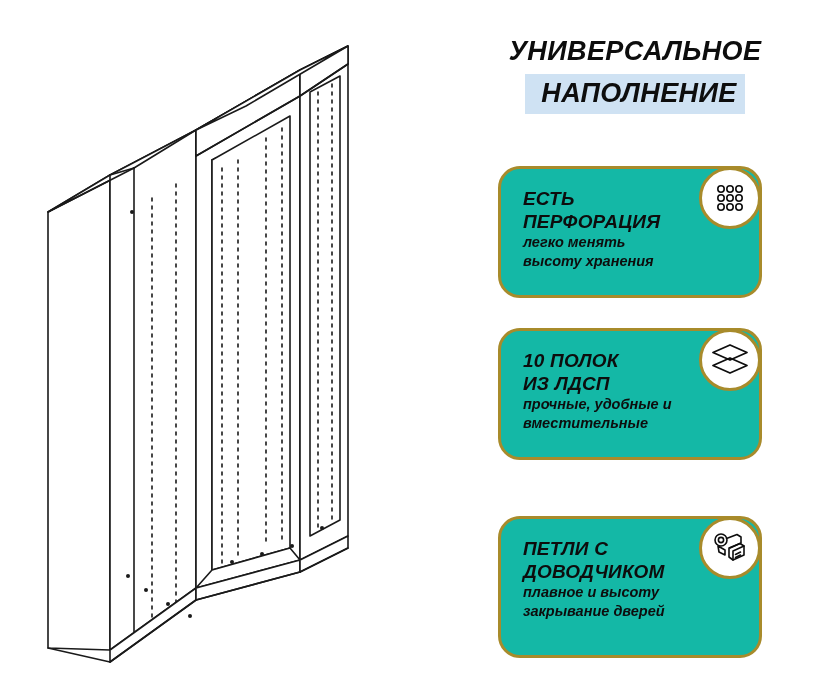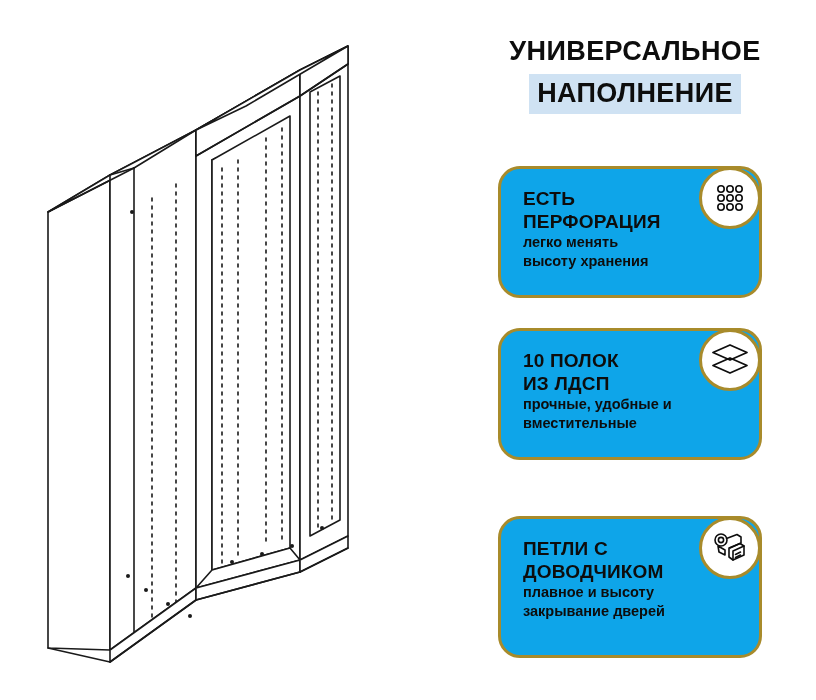--- a/index.html
+++ b/index.html
@@ -30,20 +30,21 @@
     height: 700px;
   }
 
   
   .right {
     position: absolute;
     left: 470px;
     top: 0;
     width: 346px;
     height: 700px;
+    font-style: italic;
   }
 
   .headline {
     position: absolute;
     top: 34px;
     left: 0;
     width: 330px;
     text-align: center;
   }
   .headline .line1 {
@@ -57,33 +58,33 @@
     margin-top: 6px;
     display: inline-block;
   }
   .headline .line2 {
     display: inline-block;
     background: #cfe2f3;
     font-size: 27px;
     font-weight: bold;
     letter-spacing: 0.4px;
     line-height: 34px;
-    padding: 2px 8px 4px 8px;
+    padding: 2px 8px 4px 16px;
     color: #0d0d0d;
   }
 
   
   .card {
     position: absolute;
     left: 28px;
     width: 264px;
     border: 3px solid #a88b2b;
     border-radius: 22px;
     box-sizing: border-box;
-    background: #0ea5e9;
+    background: #14b8a6;
   }
   .card-1 { top: 166px; height: 132px; }
   .card-2 { top: 328px; height: 132px; }
   .card-3 { top: 516px; height: 142px; }
 
   .card-inner {
     padding: 18px 16px 14px 22px;
   }
   .card-title {
     font-size: 19px;

